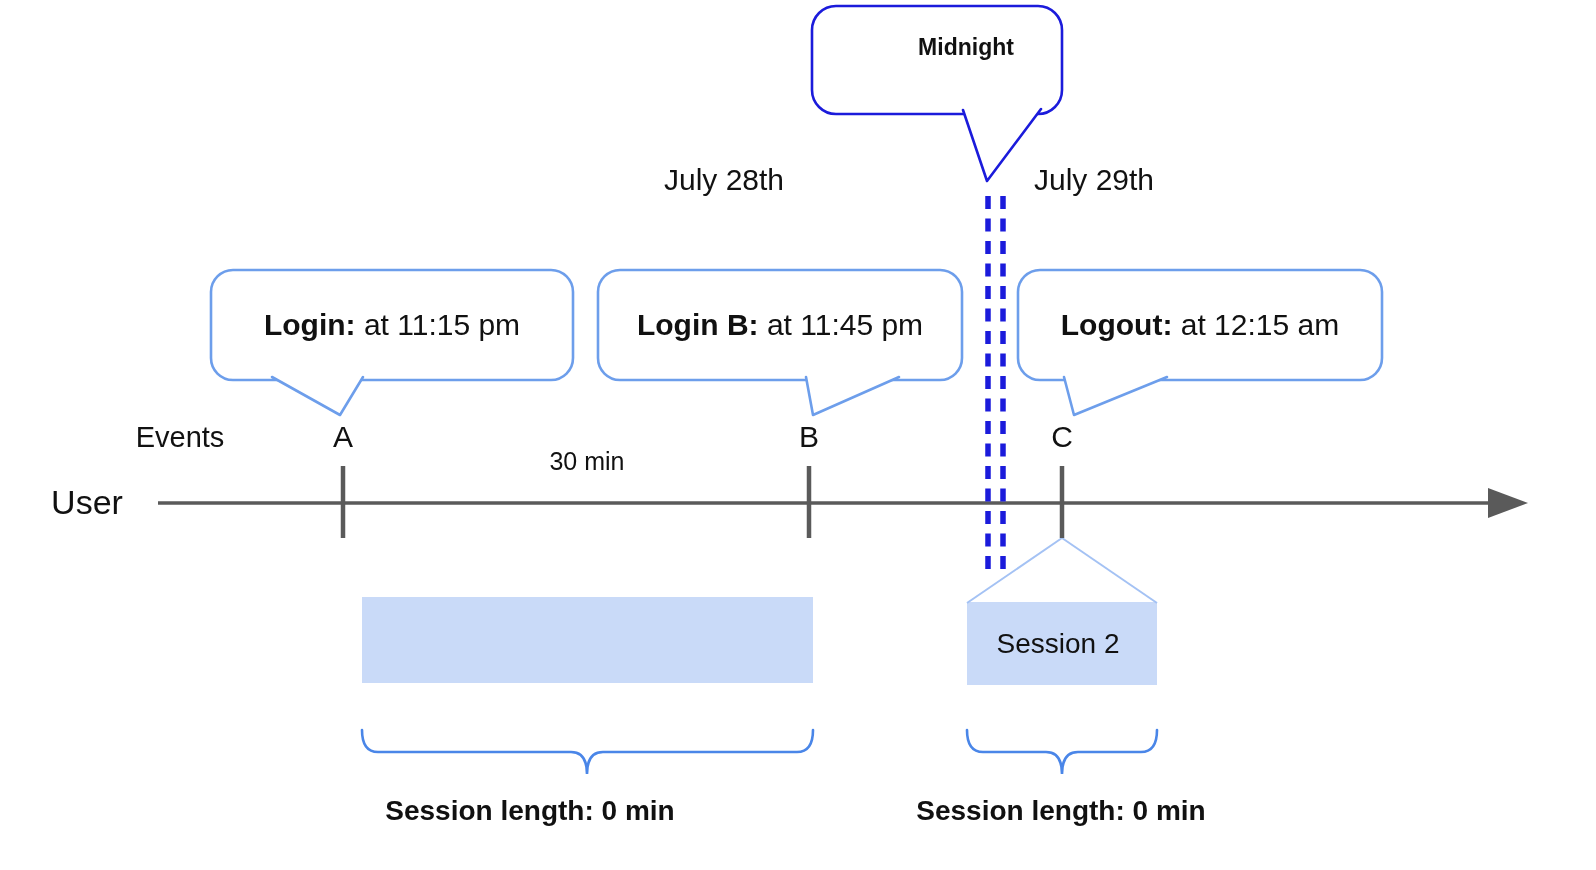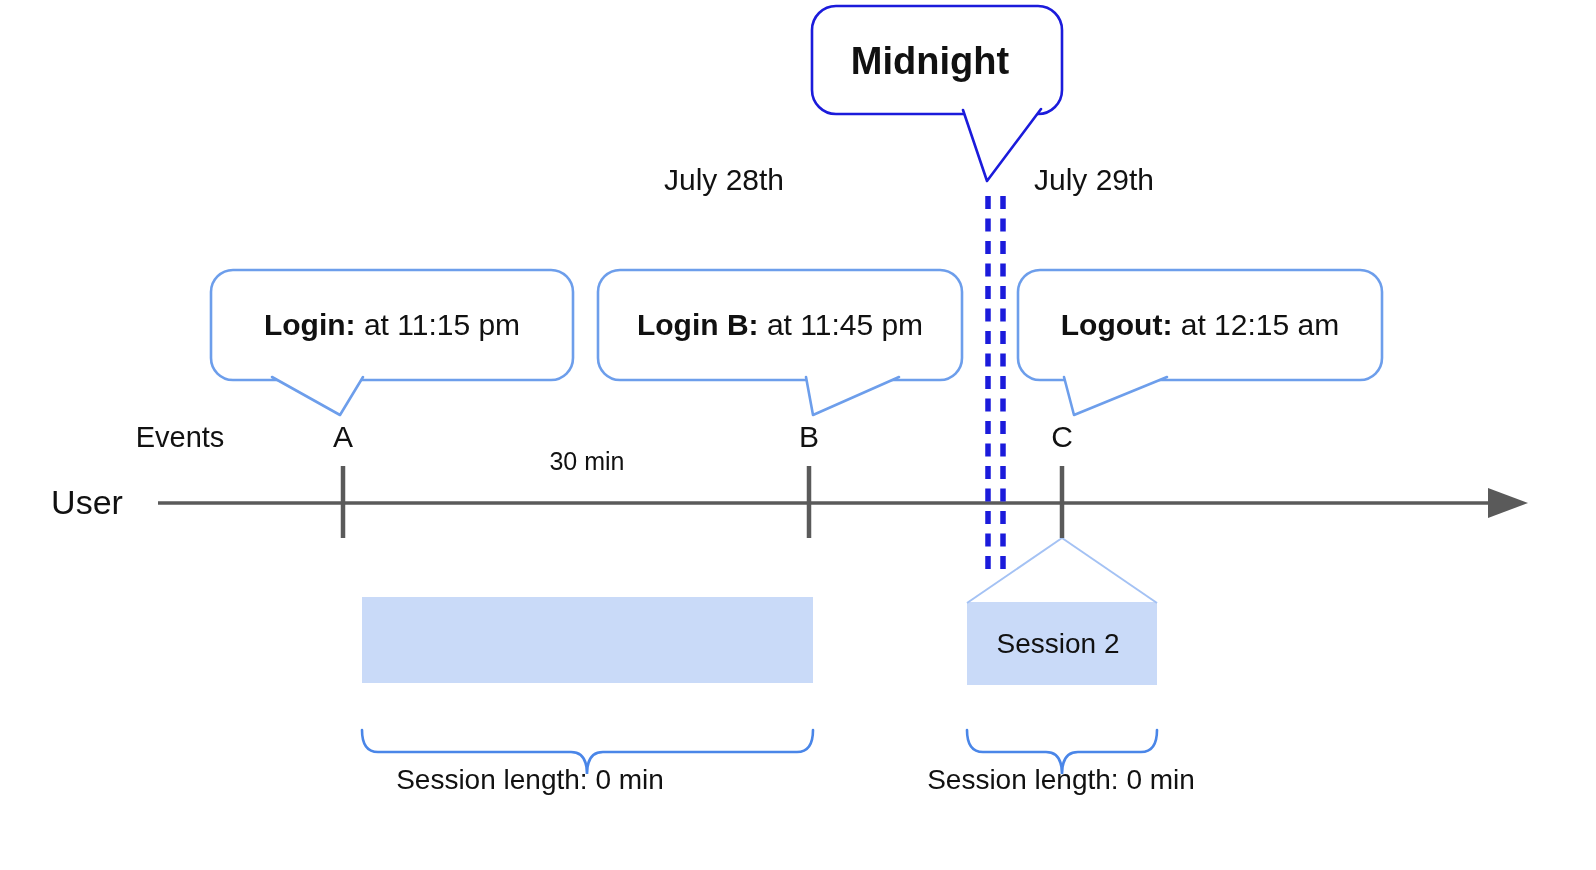--- a/index.html
+++ b/index.html
@@ -21,39 +21,39 @@
   .dash-line{stroke:var(--accent-dark-blue,#1b1bdb);stroke-width:5.5;stroke-dasharray:13 9.5;fill:none;}
   .axis{stroke:var(--axis-gray,#5a5a5a);stroke-width:3.5;fill:none;}
   .tick{stroke:var(--axis-gray,#5a5a5a);stroke-width:4.5;fill:none;}
   .arrowhead{fill:var(--axis-gray,#5a5a5a);stroke:none;}
   .session-box{fill:var(--session-fill,#c9daf8);stroke:none;}
   .funnel{stroke:var(--funnel-blue,#a4c2f4);stroke-width:2;fill:none;}
   .brace{stroke:var(--brace-blue,#4a86e8);stroke-width:2.6;fill:none;stroke-linecap:round;}
 
   
   .lbl{position:absolute;text-align:center;white-space:nowrap;line-height:1.1;}
-  .midnight-lbl{left:812px;top:41px;width:236px;font-size:38px;font-weight:bold;}
+  .midnight-lbl{left:812px;top:35px;width:236px;font-size:23px;font-weight:bold;padding-left:36px;}
   .date-lbl{top:163px;width:200px;font-size:30px;}
   .date-left{left:624px;}
   .date-right{left:994px;}
   .callout-txt{top:308px;font-size:30px;}
   .callout-login{left:211px;width:362px;}
   .callout-eventb{left:598px;width:364px;}
   .callout-logout{left:1018px;width:364px;}
   .events-lbl{left:80px;top:422px;width:200px;font-size:29px;}
   .marker{top:420px;width:100px;font-size:30px;}
   .marker-a{left:293px;}
   .marker-b{left:759px;}
   .marker-c{left:1012px;}
   .interval-lbl{left:487px;top:448px;width:200px;font-size:25px;}
   .user-lbl{left:7px;top:484px;width:160px;font-size:34px;}
   .session-lbl{position:absolute;display:flex;align-items:center;justify-content:center;font-size:28px;}
   .session1-lbl{left:362px;top:597px;width:451px;height:86px;}
   .session2-lbl{left:967px;top:602px;width:182px;height:83px;}
-  .sesslen-lbl{top:765px;width:400px;font-size:28px;}
+  .sesslen-lbl{top:796px;width:400px;font-size:28px;font-weight:bold;}
   .sesslen-1{left:330px;}
   .sesslen-2{left:861px;}
 </style>
 </head>
 <body>
 
 <div id="stage">
 
   <svg id="diagram-svg" viewBox="0 0 1596 870" xmlns="http://www.w3.org/2000/svg">
 

